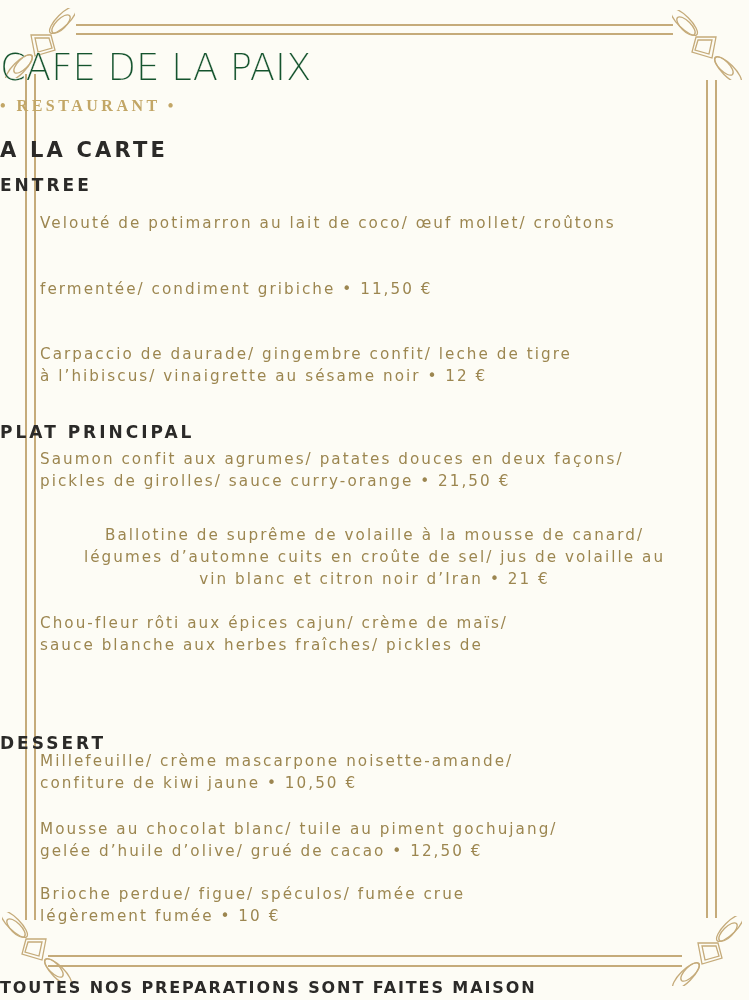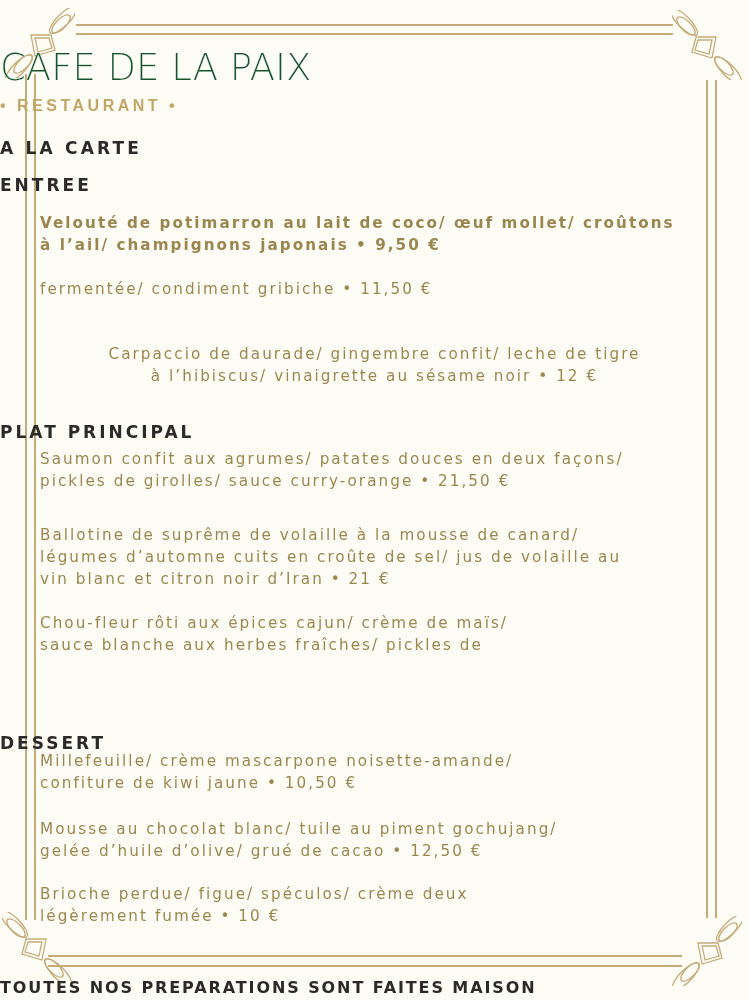--- a/index.html
+++ b/index.html
@@ -13,27 +13,27 @@
   .v { width: 2px; }
   .ornament { position: absolute; width: 70px; height: 70px; }
   .title {
     position: absolute; left: 0; width: 599px; top: 46px;
     font-family: "DejaVu Sans", sans-serif; font-weight: 200;
     font-size: 37px; color: #14532d; letter-spacing: 0px;
     -webkit-text-stroke: 0.2px #fdfcf5;
   }
   .subtitle {
     position: absolute; left: 0; width: 749px; top: 97px;
-    font-family: Liberation Sans, sans-serif; font-weight: bold;
+    font-family: Liberation Serif, serif; font-weight: bold;
     font-size: 16px; color: #c2a666; letter-spacing: 3.5px;
   }
   .carte {
     position: absolute; left: 0; width: 667px; top: 138px;
     font-family: "DejaVu Sans", sans-serif; font-weight: bold;
-    font-size: 17px; color: #2b2a28; letter-spacing: 3.2px;
+    font-size: 21px; color: #2b2a28; letter-spacing: 3.2px;
   }
   .section {
     position: absolute; left: 0; width: 629px;
     font-family: "DejaVu Sans", sans-serif; font-weight: bold;
     font-size: 17px; color: #2b2a28; letter-spacing: 3px;
   }
   .item {
     position: absolute; left: 40px; width: 669px;
     font-family: "DejaVu Sans", sans-serif;
     font-size: 15.2px; color: #9c8650; letter-spacing: 2.05px;
@@ -104,54 +104,53 @@
       <path d="M30 30 L44 30 L47 40 L33 44 Z"></path>
     </g>
   </svg>
 </div>
 
 <div class="title">CAFE DE LA PAIX</div>
 <div class="subtitle">• RESTAURANT •</div>
 <div class="carte">A LA CARTE</div>
 
 <div class="section" style="top:175px;">ENTREE</div>
-<div class="item" style="top:212px;font-weight:bold;">
+<div class="item" style="top:212px;">
   <span class="line">Velouté de potimarron au lait de coco/ œuf mollet/ croûtons</span>
-  <span class="line">à l’ail/ champignons japonais • 9,50 €</span>
 </div>
 <div class="item" style="top:278px;">
   <span class="line">fermentée/ condiment gribiche • 11,50 €</span>
 </div>
-<div class="item" style="top:343px;text-align:center;">
+<div class="item" style="top:343px;">
   <span class="line">Carpaccio de daurade/ gingembre confit/ leche de tigre</span>
   <span class="line">à l’hibiscus/ vinaigrette au sésame noir  • 12 €</span>
 </div>
 
 <div class="section" style="top:422px;">PLAT PRINCIPAL</div>
 <div class="item" style="top:448px;">
   <span class="line">Saumon confit aux agrumes/ patates douces en deux façons/</span>
   <span class="line">pickles de girolles/ sauce curry-orange  • 21,50 €</span>
 </div>
-<div class="item" style="top:524px;">
+<div class="item" style="top:524px;text-align:center;">
   <span class="line">Ballotine de suprême de volaille à la mousse de canard/</span>
   <span class="line">légumes d’automne cuits en croûte de sel/ jus de volaille au</span>
   <span class="line">vin blanc et citron noir d’Iran   • 21 €</span>
 </div>
 <div class="item" style="top:612px;">
   <span class="line">Chou-fleur rôti aux épices cajun/ crème de maïs/</span>
   <span class="line">sauce blanche aux herbes fraîches/ pickles de</span>
 </div>
 
 <div class="section" style="top:714px;margin-top:19px;">DESSERT</div>
 <div class="item" style="top:750px;">
   <span class="line">Millefeuille/ crème mascarpone noisette-amande/</span>
   <span class="line">confiture de kiwi jaune  • 10,50 €</span>
 </div>
 <div class="item" style="top:818px;">
   <span class="line">Mousse au chocolat blanc/ tuile au piment gochujang/</span>
   <span class="line">gelée d’huile d’olive/ grué de cacao • 12,50 €</span>
 </div>
 <div class="item" style="top:883px;">
-  <span class="line">Brioche perdue/ figue/ spéculos/ crème deux</span>
+  <span class="line">Brioche perdue/ figue/ spéculos/ fumée crue</span>
   <span class="line">légèrement fumée • 10 €</span>
 </div>
 
 <div class="footer">TOUTES NOS PREPARATIONS SONT FAITES MAISON</div>
 
 </body></html>

